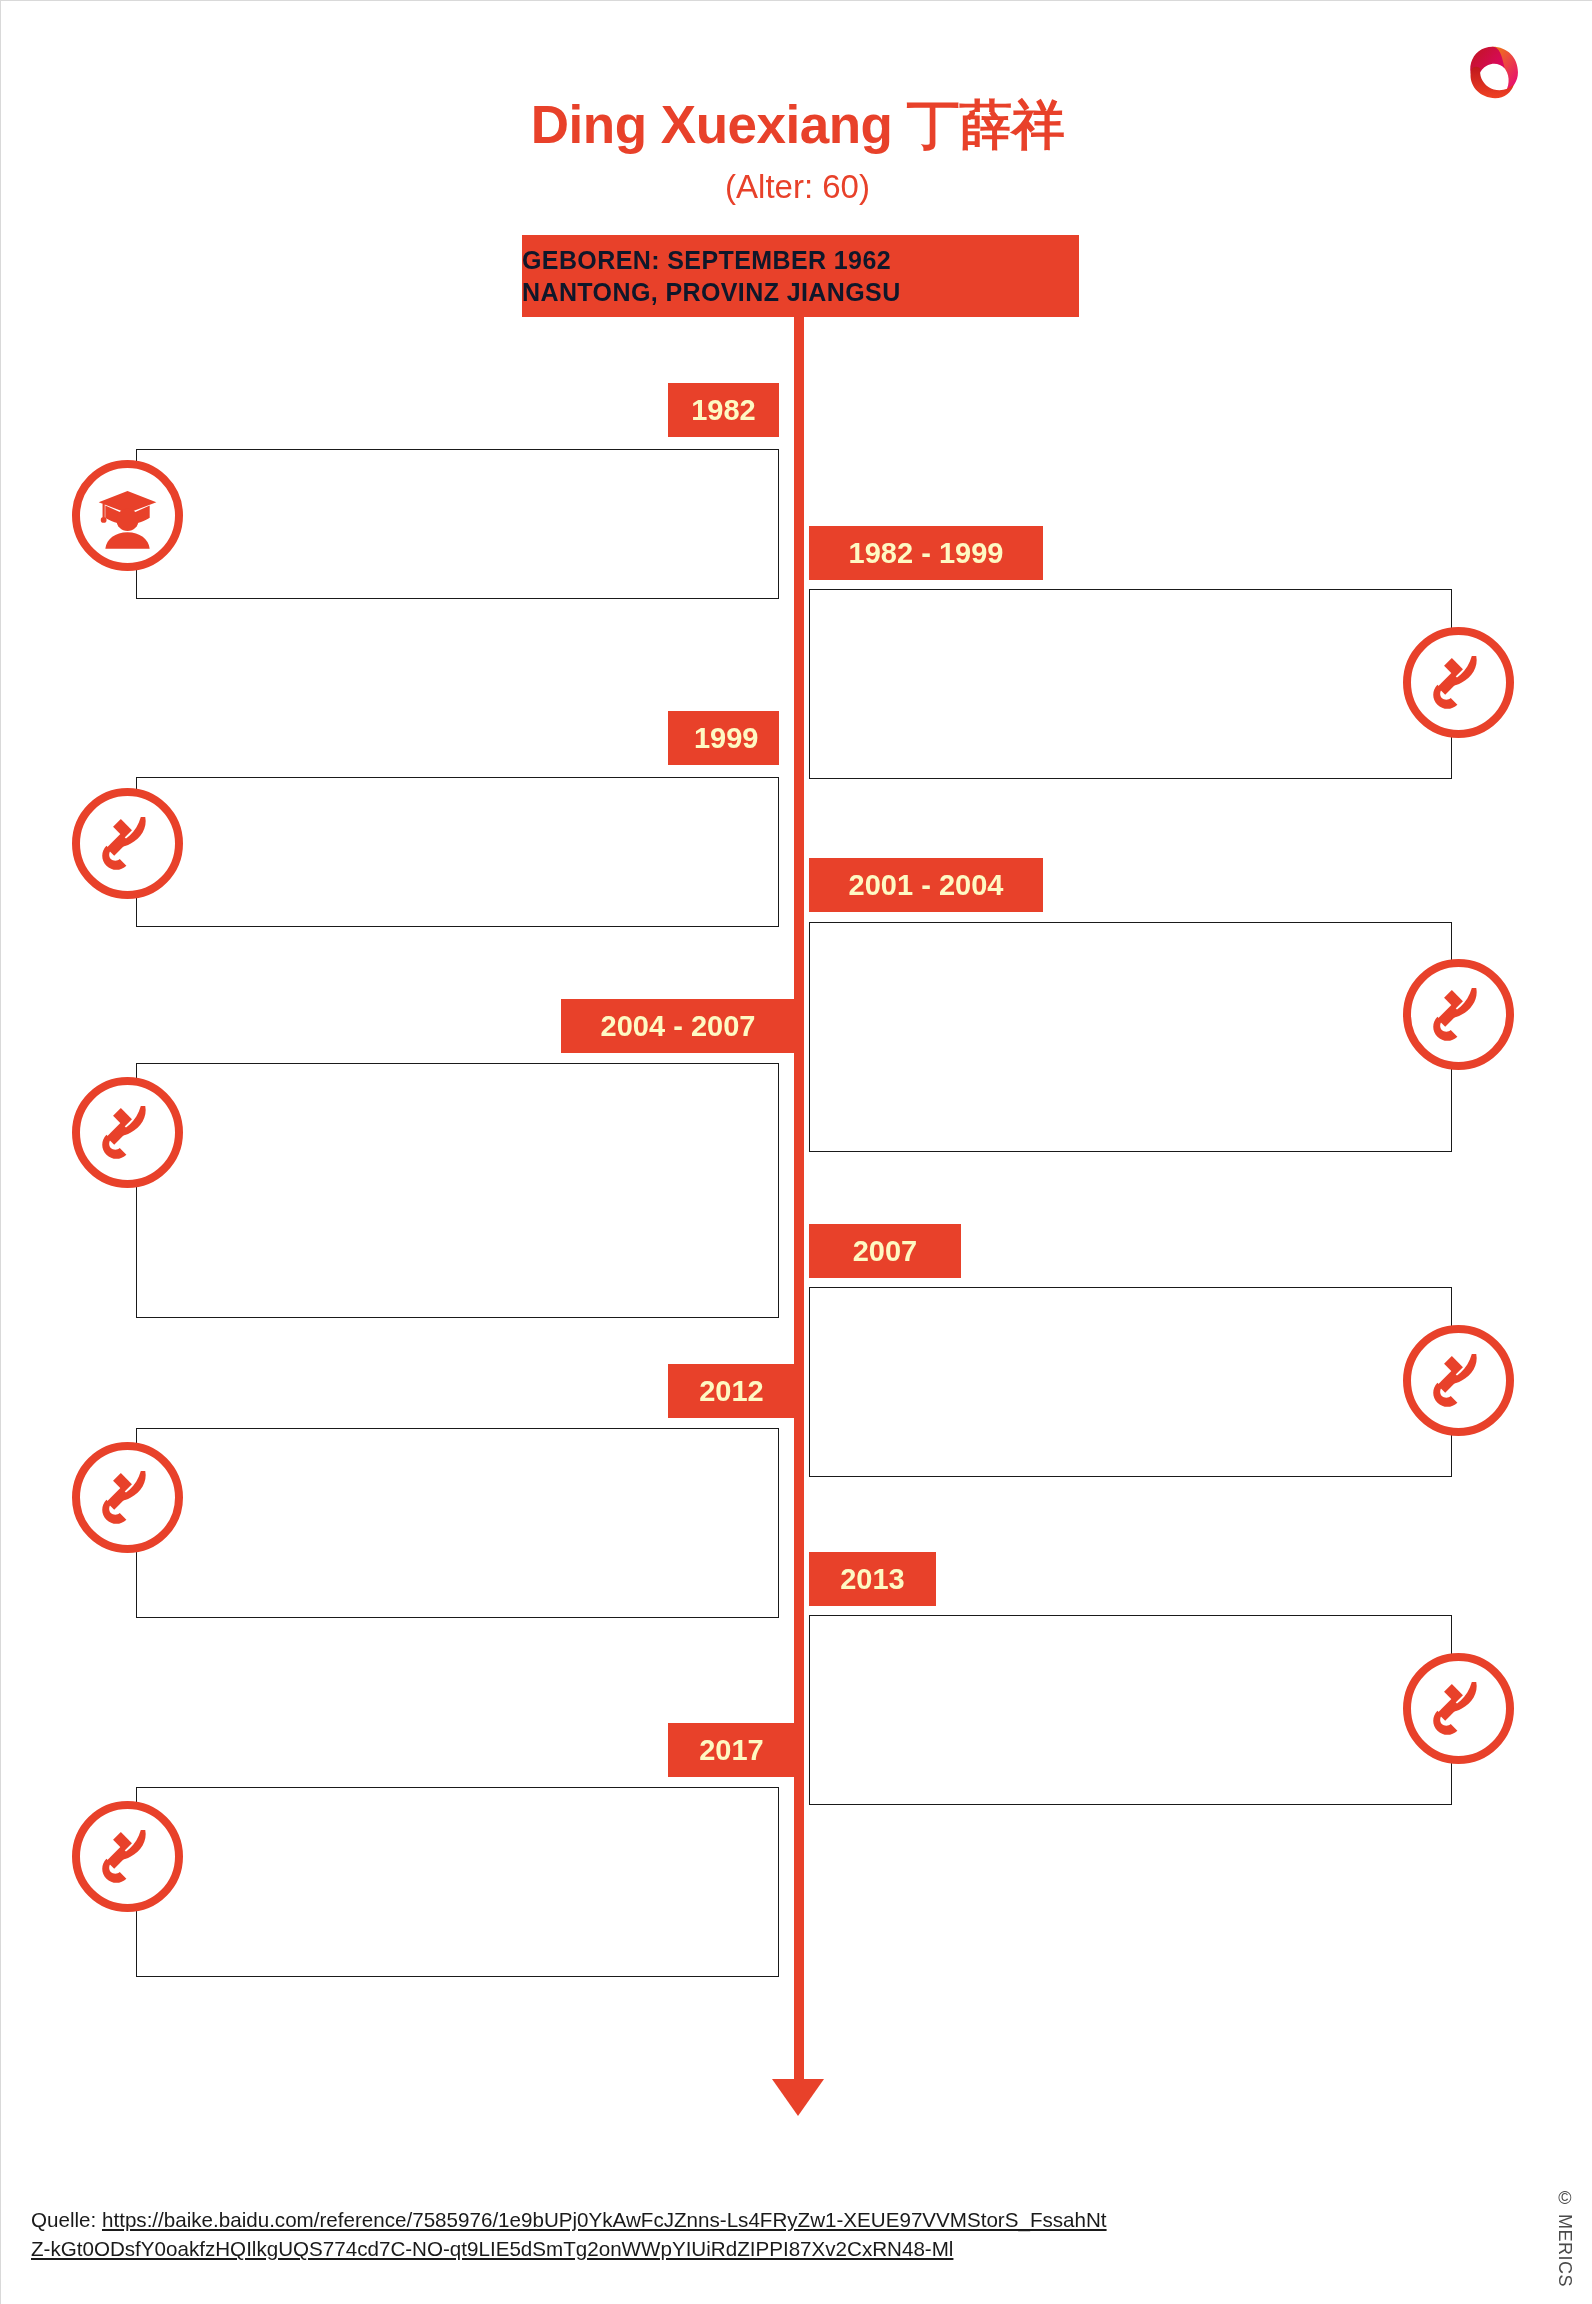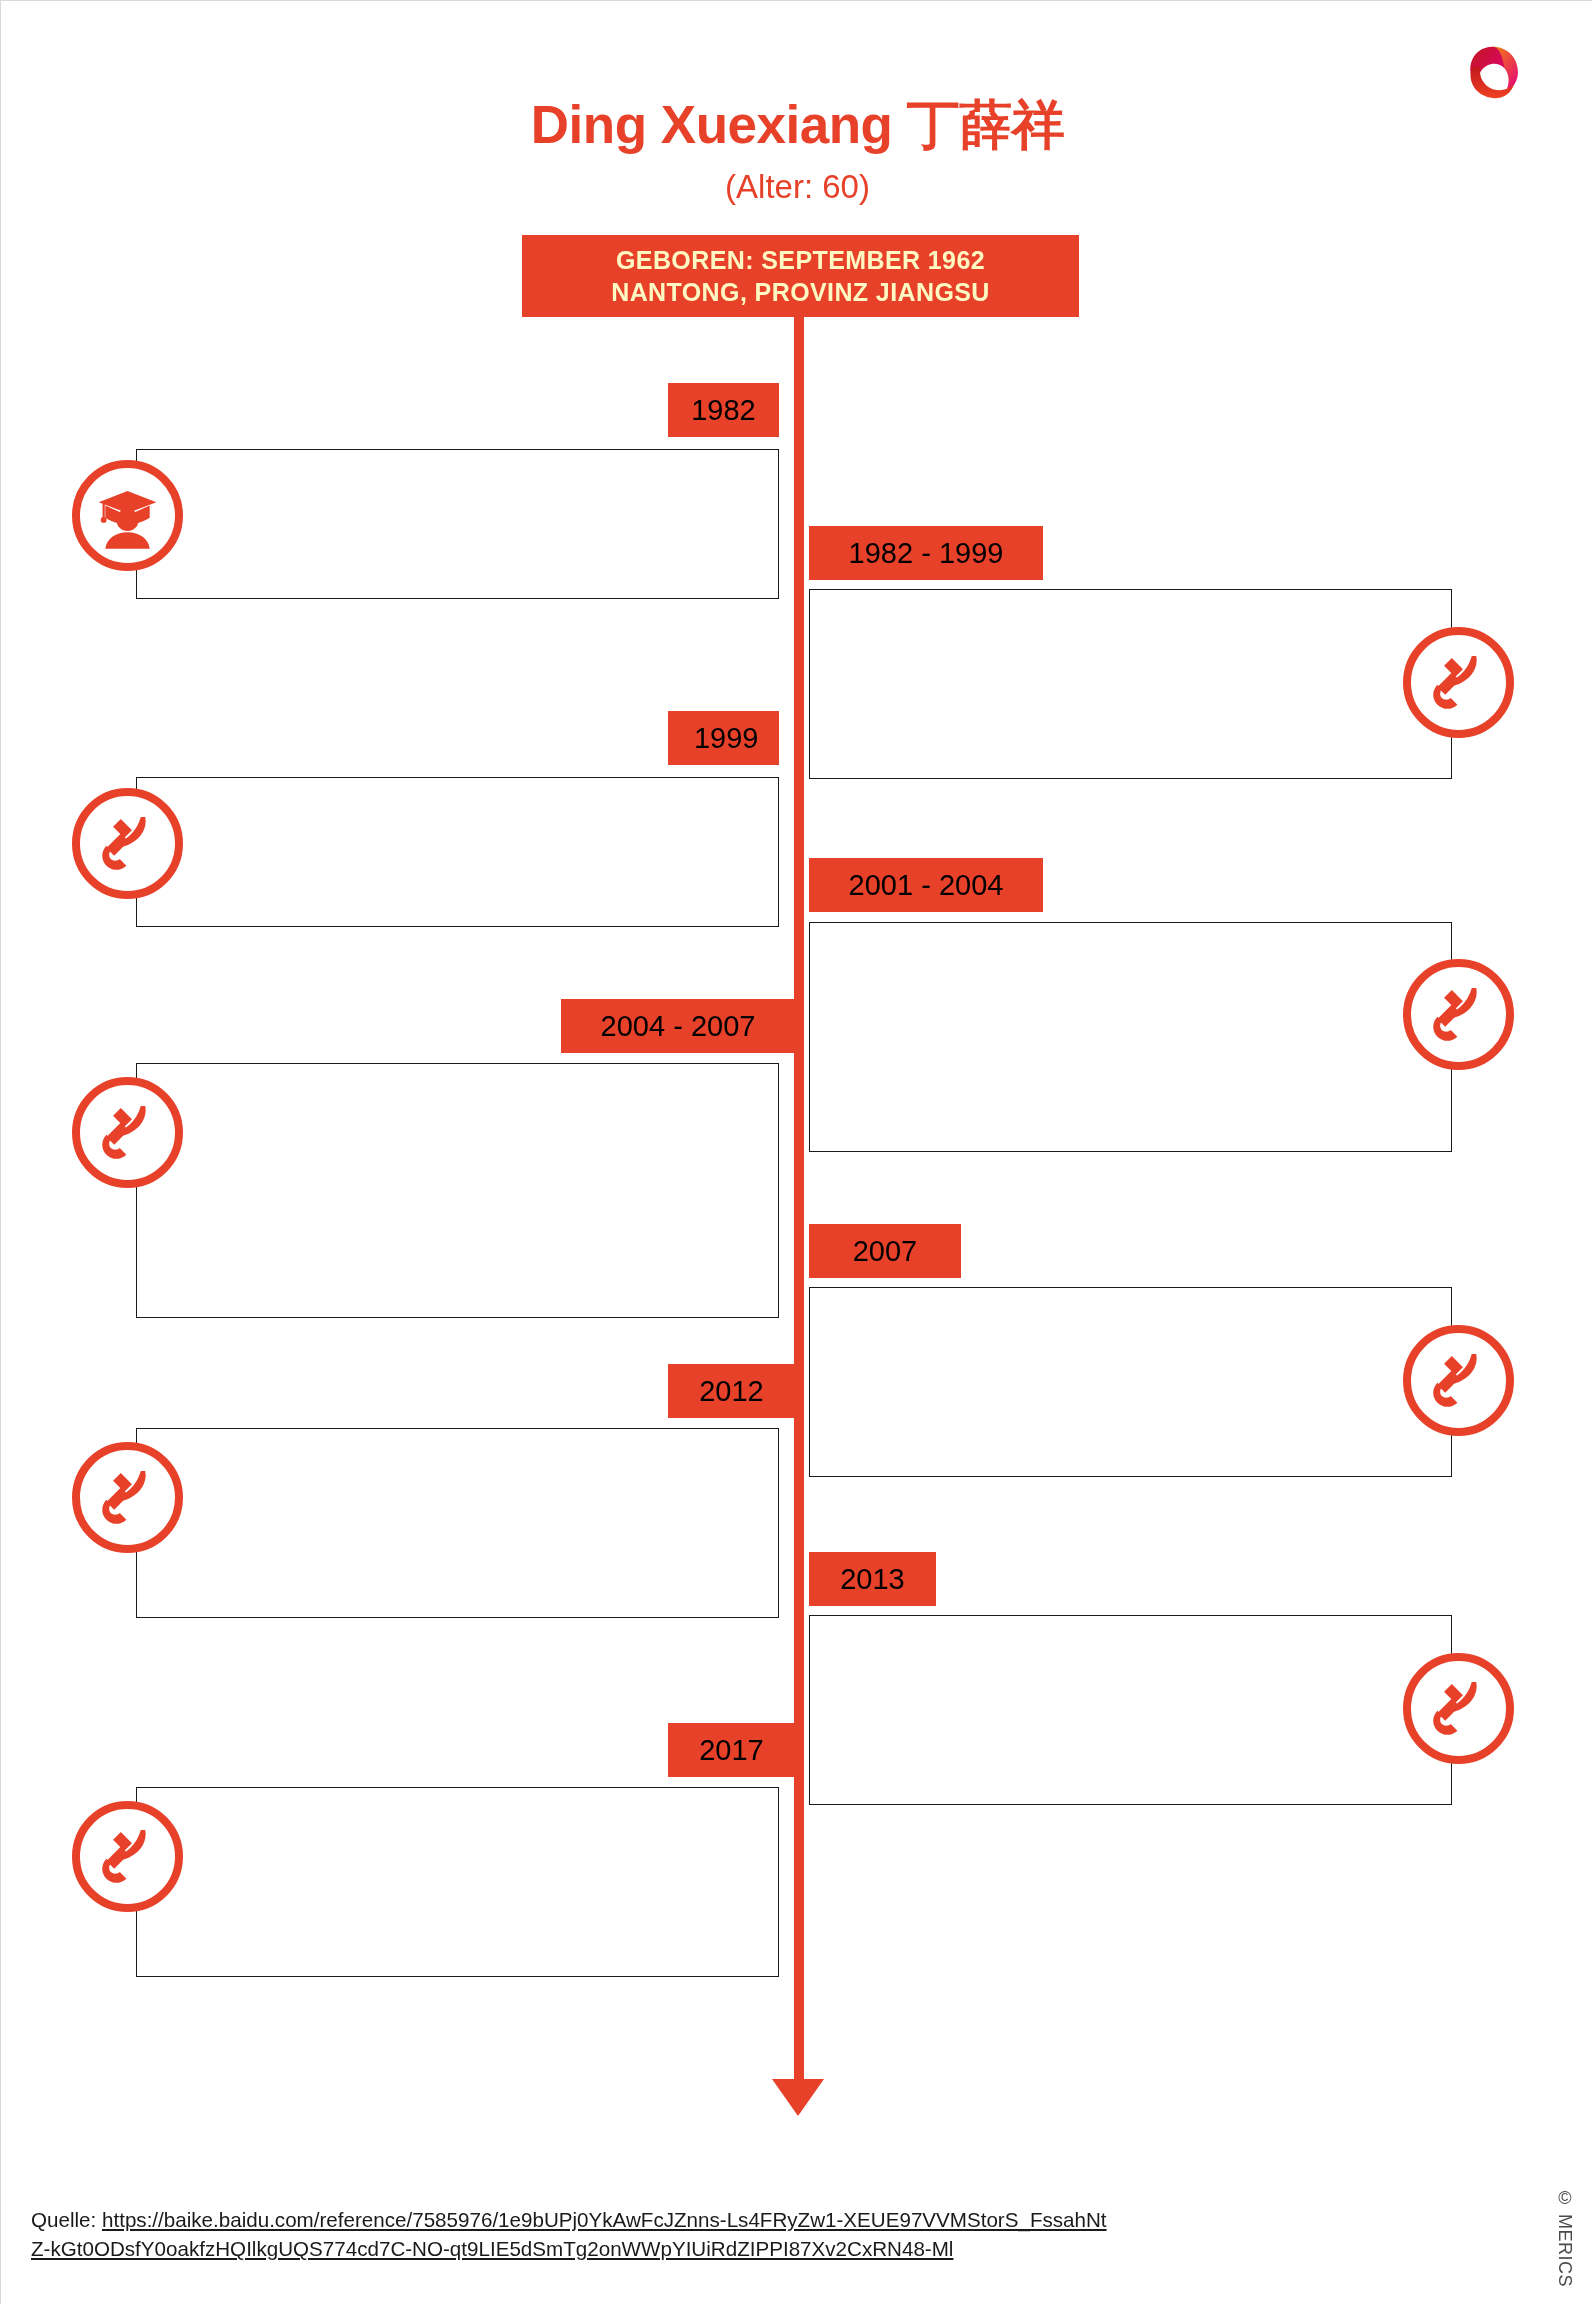--- a/index.html
+++ b/index.html
@@ -59,42 +59,41 @@
     border-right: 26px solid transparent;
     border-top: 37px solid #e8412a;
   }
 
   
   #birth {
     position: absolute;
     left: 521px; top: 234px;
     width: 557px; height: 82px;
     background: #e8412a;
-    color: #fef9c3;
+    color: #0f172a;
     display: flex;
     flex-direction: column;
-    align-items: center;
     justify-content: center;
     font-size: 25px;
     font-weight: bold;
     letter-spacing: 0.4px;
     line-height: 1.28;
     text-transform: uppercase;
     z-index: 3;
   }
 
   
   .entry { position: absolute; }
 
   .year-badge {
     position: absolute;
     background: #e8412a;
-    color: #000000;
+    color: #fef9c3;
     font-size: 29px;
-    font-weight: normal;
+    font-weight: bold;
     display: flex;
     align-items: center;
     justify-content: center;
     padding: 0 20.6px;
     height: 54px;
     z-index: 3;
     white-space: nowrap;
   }
 
   .card {

